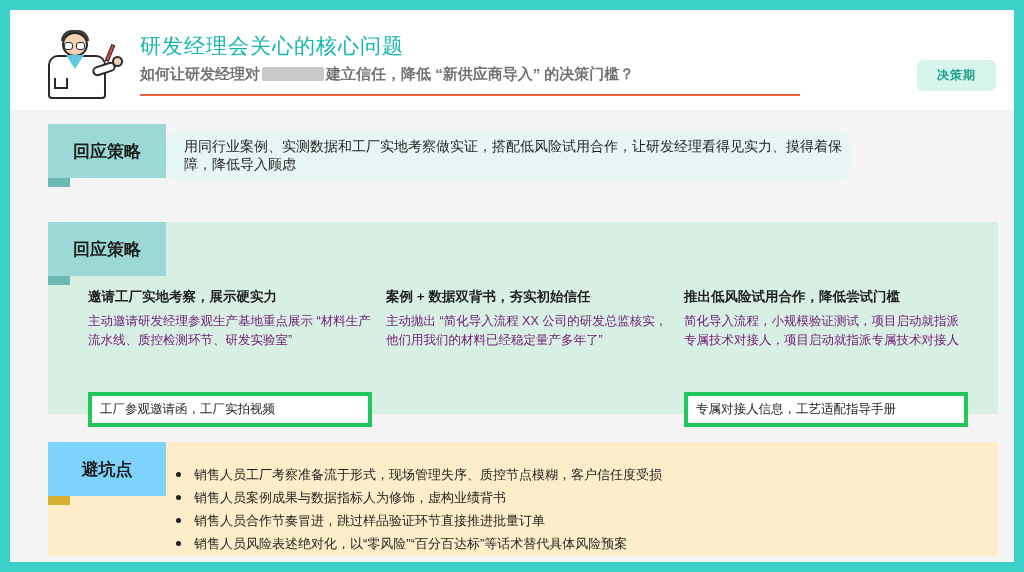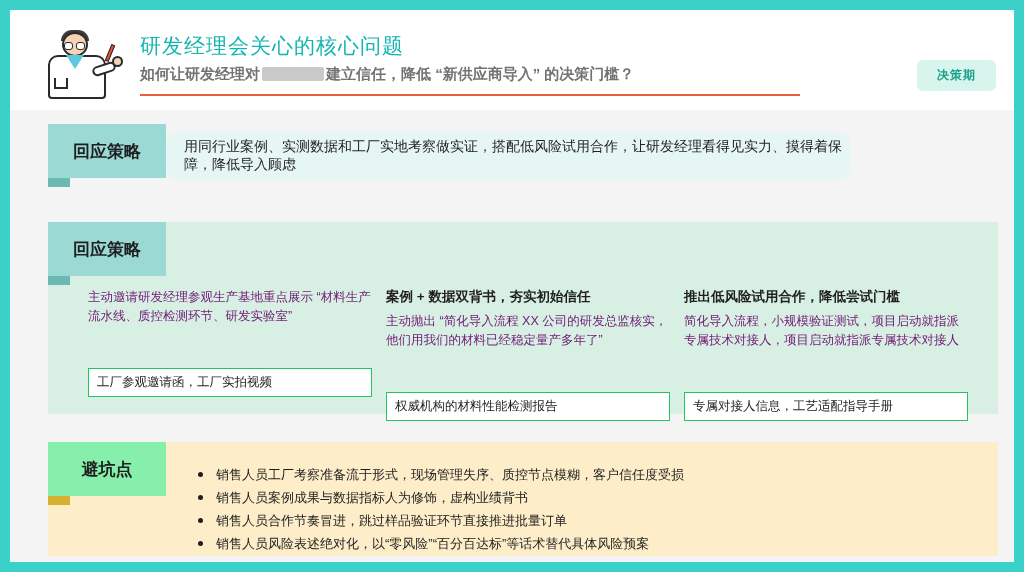--- a/index.html
+++ b/index.html
@@ -260,21 +260,21 @@
     line-height: 1.4;
   }
   .card-text {
     font-size: 12.5px;
     color: #701a75;
     line-height: 1.55;
     min-height: 74px;
   }
   .card-tool {
     margin-top: 6px;
-    border: 1px solid #22c55e;
+    border: 4px solid #22c55e;
     background: #ffffff;
     font-size: 12.5px;
     color: #1f1f1f;
     padding: 5px 8px;
     box-sizing: border-box;
   }
 
   
   .sec-pitfall {
     position: absolute;
@@ -287,26 +287,26 @@
     position: absolute;
     left: 38px;
     top: 14px;
     width: 950px;
     height: 114px;
     background: #fdeec9;
   }
   .sec-pitfall .tab {
     left: 38px;
     top: 14px;
-    background: #86efac;
+    background: #7dd3fc;
   }
   .sec-pitfall .tab::after { background: #d8b02f; }
   .pitfall-list {
     position: absolute;
-    left: 188px;
+    left: 166px;
     top: 36px;
     margin: 0;
     padding: 0;
     list-style: none;
   }
   .pitfall-list li {
     position: relative;
     font-size: 13px;
     color: #1f1f1f;
     line-height: 21px;
@@ -352,28 +352,28 @@
     <div class="tab">回应策略</div>
     <div class="strategy-body">用同行业案例、实测数据和工厂实地考察做实证，搭配低风险试用合作，让研发经理看得见实力、摸得着保障，降低导入顾虑</div>
   </div>
 
   <div class="sec-practice">
     <div class="practice-bg"></div>
     <div class="tab">回应策略</div>
     <div class="cards">
 
       <div class="card">
+        <div class="card-title">邀请工厂实地考察，展示硬实力</div>
         <div class="card-text">主动邀请研发经理参观生产基地重点展示 “材料生产流水线、质控检测环节、研发实验室”</div>
         <div class="card-tool">工厂参观邀请函，工厂实拍视频</div>
       </div>
 
       <div class="card">
         <div class="card-title">案例 + 数据双背书，夯实初始信任</div>
         <div class="card-text">主动抛出 “简化导入流程 XX 公司的研发总监核实，他们用我们的材料已经稳定量产多年了”</div>
-        <div class="card-tool">权威机构的材料性能检测报告</div>
       </div>
 
       <div class="card">
         <div class="card-title">推出低风险试用合作，降低尝试门槛</div>
         <div class="card-text">简化导入流程，小规模验证测试，项目启动就指派专属技术对接人，项目启动就指派专属技术对接人</div>
         <div class="card-tool">专属对接人信息，工艺适配指导手册</div>
       </div>
 
     </div>
   </div>

